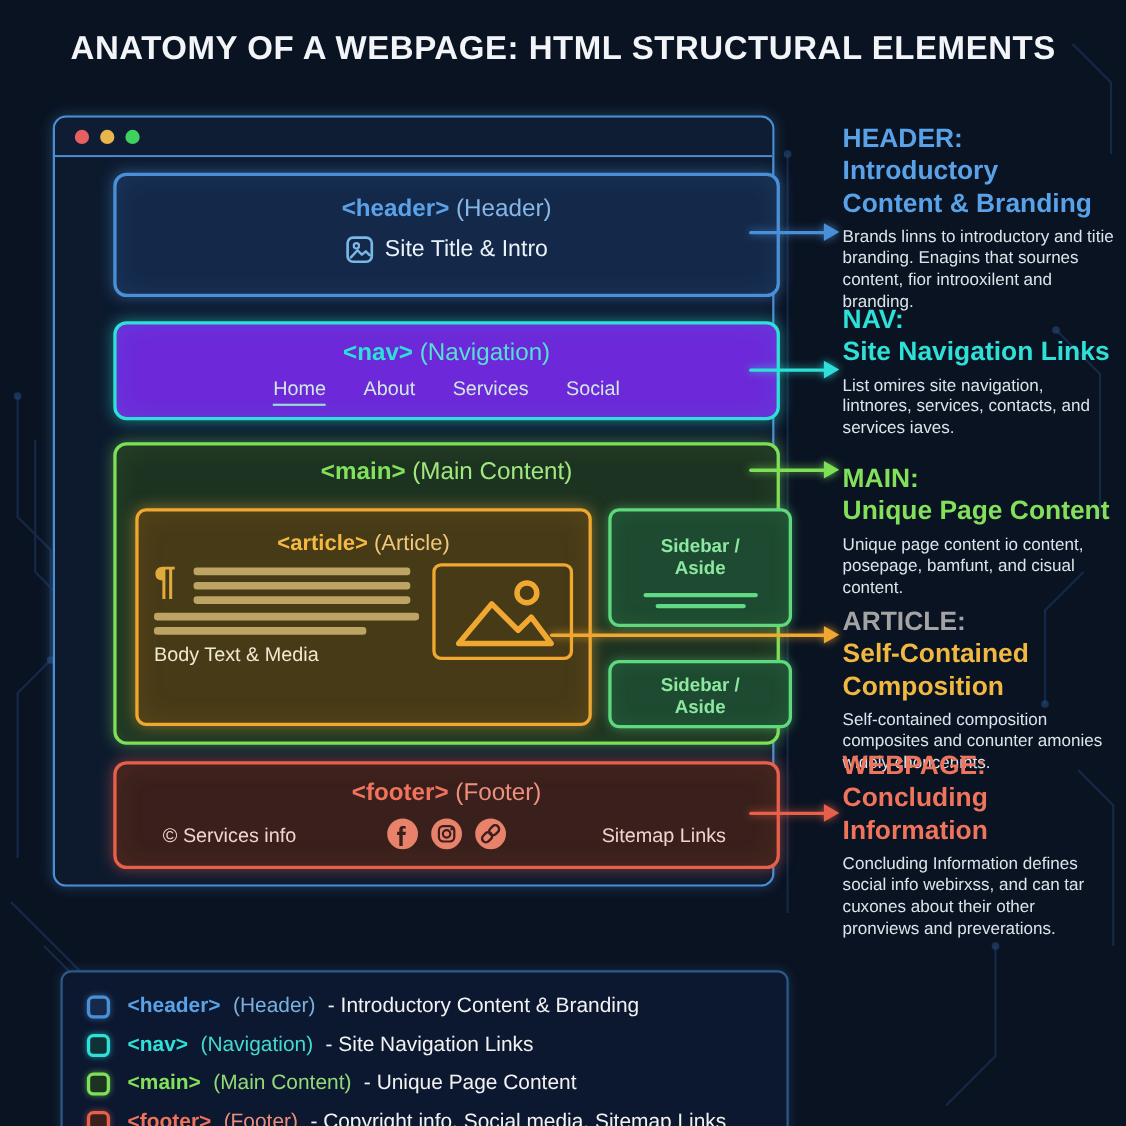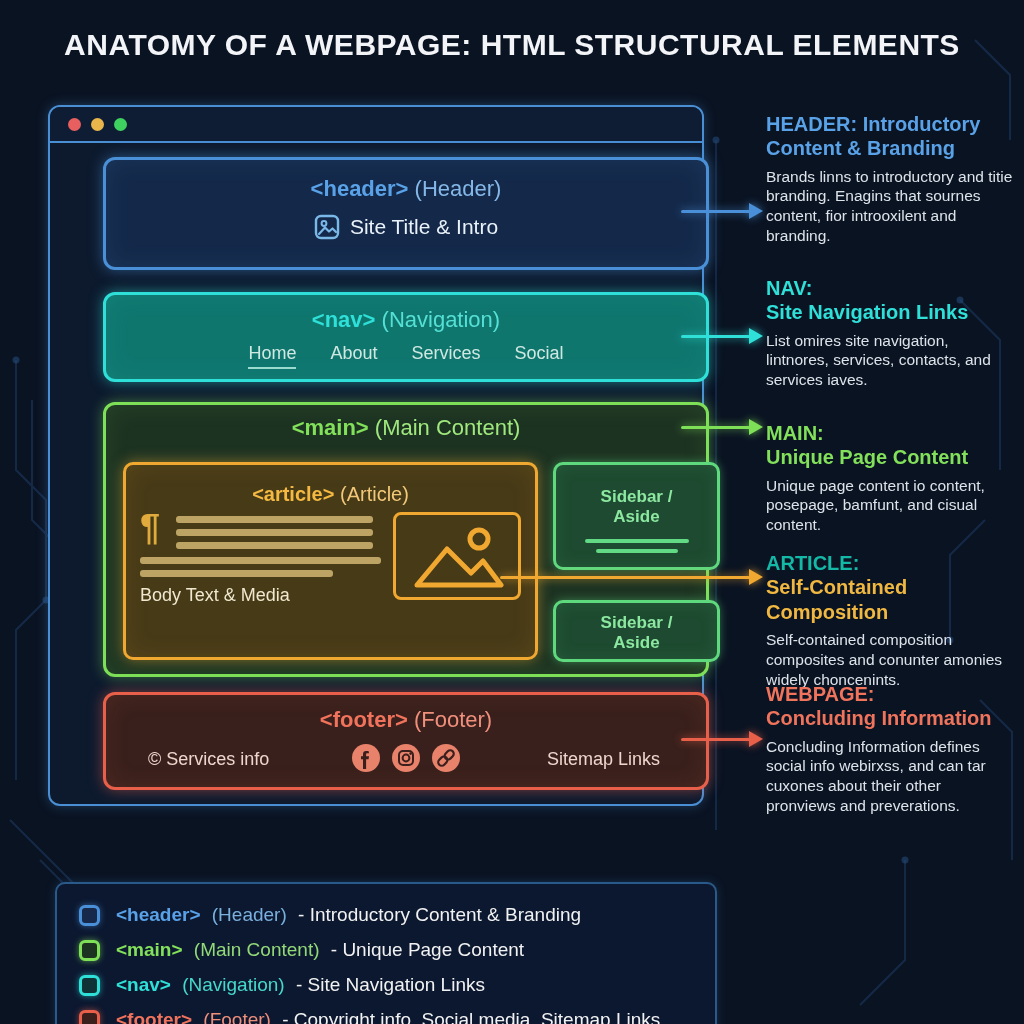--- a/index.html
+++ b/index.html
@@ -37,21 +37,21 @@
   
   .box-header{top:50px;height:113px;border-color:#4a90d8;background:#14294a;
     box-shadow:0 0 14px rgba(74,144,216,.5), inset 0 0 25px rgba(74,144,216,.12);
     text-align:center;}
   .box-header .tagline{margin-top:16px;font-size:22px;}
   .tag-blue{color:#5aa2e8;font-weight:bold;} .lbl-blue{color:#85b8e8;}
   .site-title-row{margin-top:12px;display:flex;justify-content:center;align-items:center;gap:10px;
     color:#e9f1f9;font-size:21px;}
 
   
-  .box-nav{top:185px;height:90px;border-color:#2ee0d8;background:#0f766e;
+  .box-nav{top:185px;height:90px;border-color:#2ee0d8;background:#6d28d9;
     box-shadow:0 0 14px rgba(46,224,216,.5), inset 0 0 25px rgba(46,224,216,.10);
     text-align:center;}
   .box-nav .tagline{margin-top:12px;font-size:22px;}
   .tag-cyan{color:#2ee0d8;font-weight:bold;} .lbl-cyan{color:#55e0d5;}
   .nav-links{margin-top:10px;display:flex;justify-content:center;gap:34px;color:#cfe8e2;font-size:18px;}
   .nav-links .lnk{cursor:pointer;}
   .nav-links .active{border-bottom:2px solid #9adbd0;padding-bottom:3px;}
 
   
   .box-main{top:295px;height:275px;border-color:#7ee057;background:#1d3322;
@@ -110,26 +110,26 @@
   .arr-orange .shaft{background:#f0a830;} .arr-orange .head{border-left-color:#f0a830;}
   .arr-red .shaft{background:#e8604a;} .arr-red .head{border-left-color:#e8604a;}
   .arr-blue{filter:drop-shadow(0 0 4px rgba(74,144,216,.8));}
   .arr-cyan{filter:drop-shadow(0 0 4px rgba(46,224,216,.8));}
   .arr-green{filter:drop-shadow(0 0 4px rgba(126,224,87,.8));}
   .arr-orange{filter:drop-shadow(0 0 4px rgba(240,168,48,.8));}
   .arr-red{filter:drop-shadow(0 0 4px rgba(232,96,74,.8));}
 
   
   .ann{position:absolute;left:766px;width:248px;z-index:4;}
-  .ann-title{font-size:20px;font-weight:bold;line-height:1.22;}
+  .ann-title{font-size:24px;font-weight:bold;line-height:1.22;}
   .ann-body{margin-top:6px;color:#dde3ea;font-size:15.5px;line-height:1.27;}
   .ann-header .ann-title{color:#5aa2e8;}
   .ann-nav .ann-title{color:#2ee0d8;}
   .ann-main .ann-title{color:#82e05a;}
-  .ann-article .t1{color:#14b8a6;} .ann-article .t2{color:#f0b840;}
+  .ann-article .t1{color:#a3a3a3;} .ann-article .t2{color:#f0b840;}
   .ann-footer .ann-title{color:#f0735c;}
   .ann-title span{display:block;}
 
   
   .legend{position:absolute;left:55px;top:838px;width:662px;height:160px;z-index:3;
     border:2px solid #2a5a8a;border-radius:10px;background:#0c1830;box-sizing:border-box;
     padding:14px 0 0 22px;box-shadow:0 0 10px rgba(42,90,138,.4);margin-top:44px;}
   .legend-row{display:flex;align-items:center;height:34px;margin-bottom:1px;}
   .swatch{width:21px;height:21px;border-radius:6px;border:3px solid;box-sizing:border-box;margin-right:16px;}
   .sw-header{border-color:#4a90d8;background:#16294a;box-shadow:0 0 6px rgba(74,144,216,.6);}
@@ -355,33 +355,33 @@
 <div class="legend">
   <div class="legend-row">
     <span class="swatch sw-header"></span>
     <span class="txt">
       <span class="tag lg-blue">&lt;header&gt;</span>
       <span class="lbl lg-blue2">(Header)</span>
       <span>- Introductory Content &amp; Branding</span>
     </span>
   </div>
   <div class="legend-row">
+    <span class="swatch sw-nav"></span>
+    <span class="txt">
+      <span class="tag lg-cyan">&lt;nav&gt;</span>
+      <span class="lbl lg-cyan2">(Navigation)</span>
+      <span>- Site Navigation Links</span>
+    </span>
+  </div>
+  <div class="legend-row">
     <span class="swatch sw-main"></span>
     <span class="txt">
       <span class="tag lg-green">&lt;main&gt;</span>
       <span class="lbl lg-green2">(Main Content)</span>
       <span>- Unique Page Content</span>
-    </span>
-  </div>
-  <div class="legend-row">
-    <span class="swatch sw-nav"></span>
-    <span class="txt">
-      <span class="tag lg-cyan">&lt;nav&gt;</span>
-      <span class="lbl lg-cyan2">(Navigation)</span>
-      <span>- Site Navigation Links</span>
     </span>
   </div>
   <div class="legend-row">
     <span class="swatch sw-footer"></span>
     <span class="txt">
       <span class="tag lg-red">&lt;footer&gt;</span>
       <span class="lbl lg-red2">(Footer)</span>
       <span>- Copyright info, Social media, Sitemap Links</span>
     </span>
   </div>

